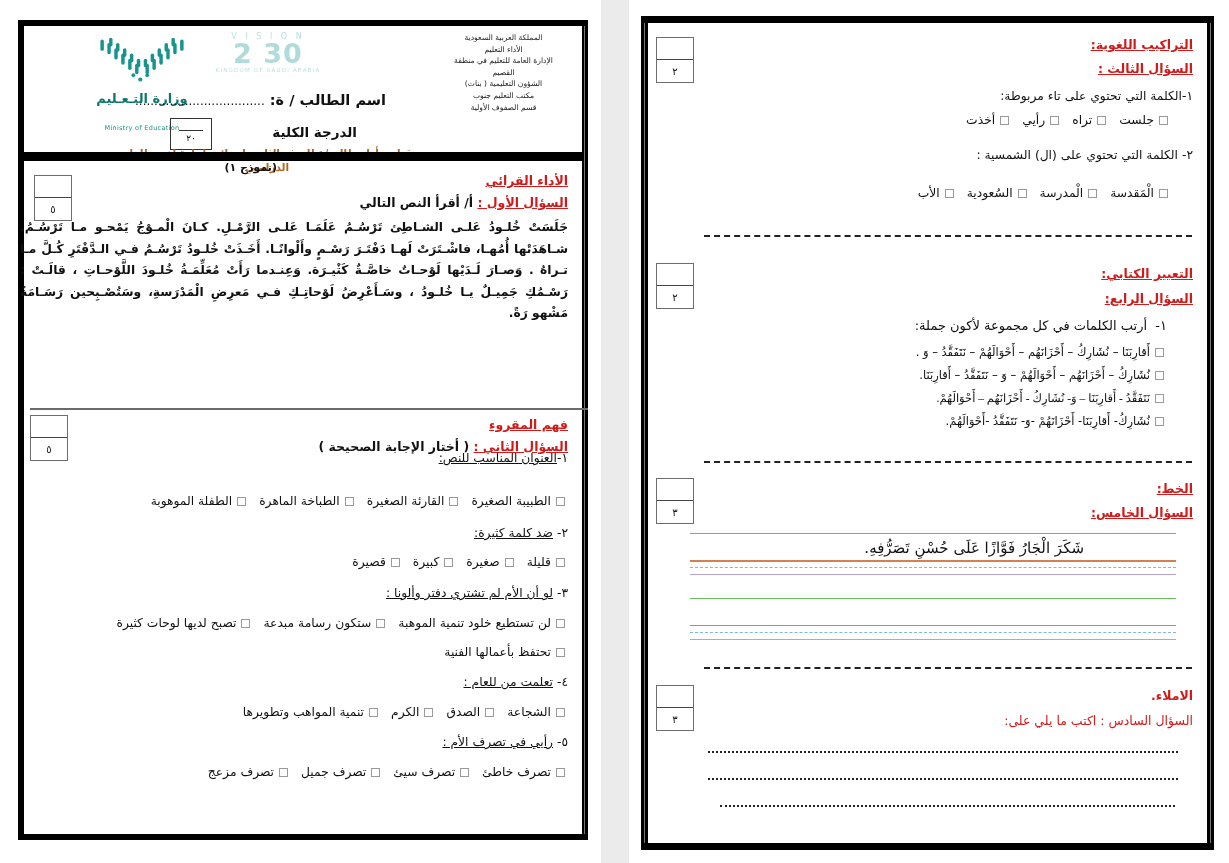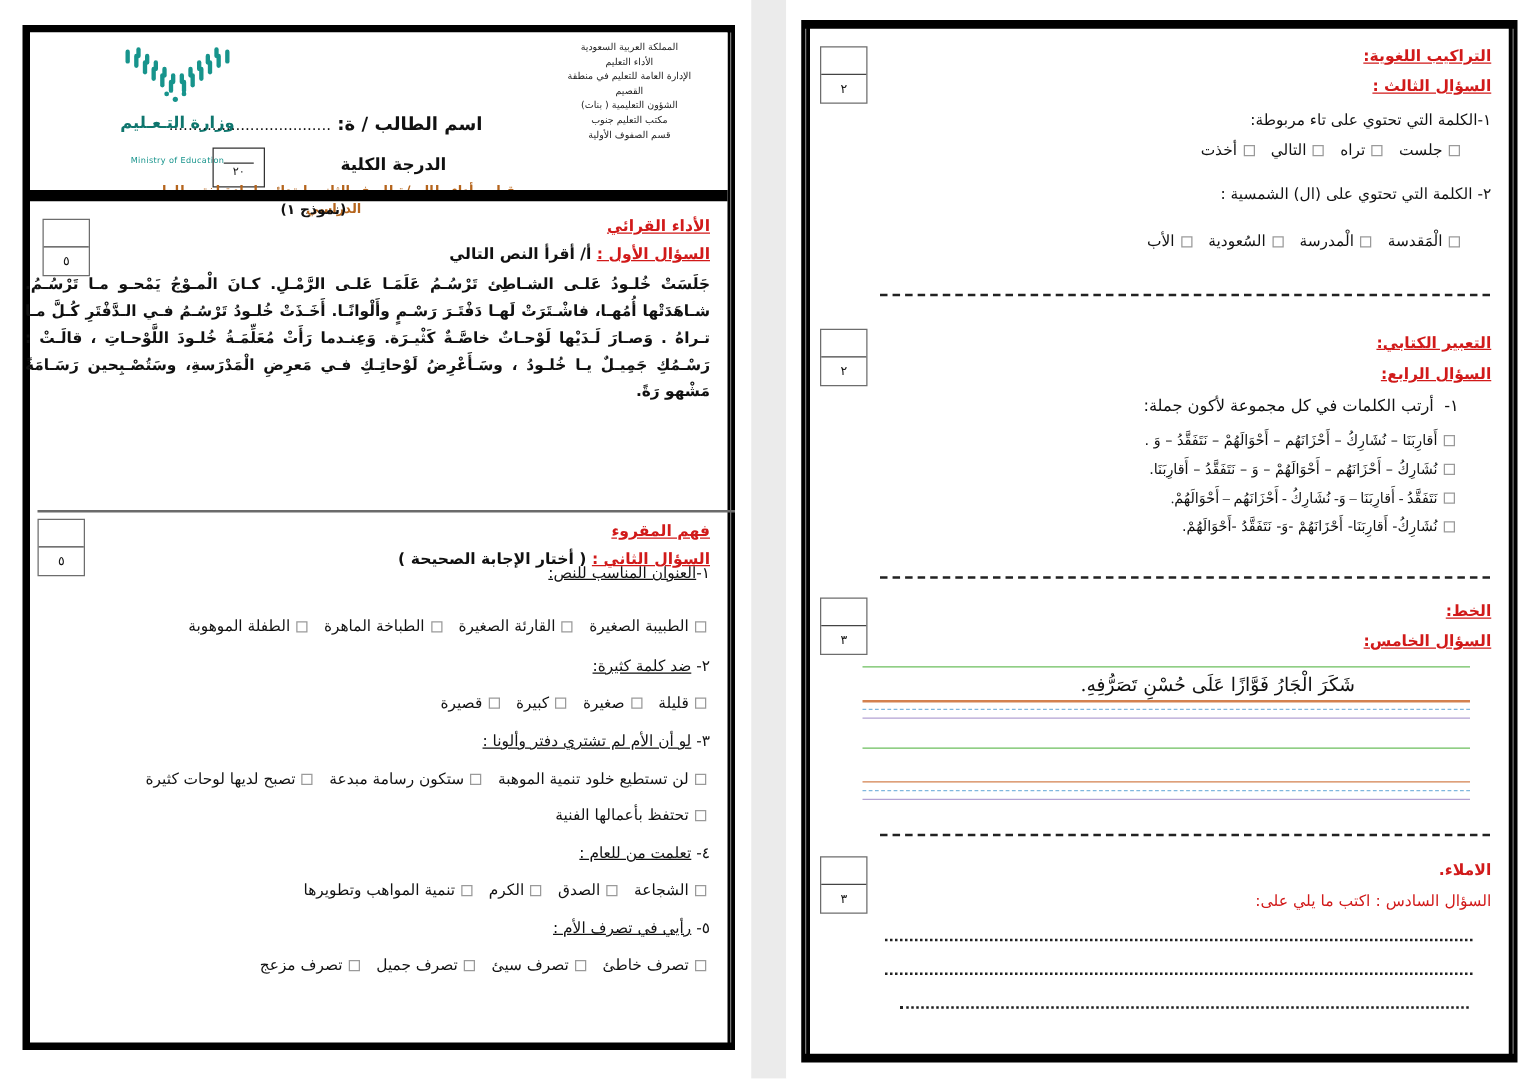--- a/index.html
+++ b/index.html
@@ -263,20 +263,25 @@
         <div id="gov-block">
           <div>المملكة العربية السعودية</div>
           <div>الأداء التعليم</div>
           <div>الإدارة العامة للتعليم في منطقة</div>
           <div>القصيم</div>
           <div>الشؤون التعليمية ( بنات)</div>
           <div>مكتب التعليم جنوب</div>
           <div>قسم الصفوف الأولية</div>
         </div>
 
+        <div id="vision-logo">
+          <div class="vision-top">V I S I O N</div>
+          <div class="vision-num">2 30</div>
+          <div class="vision-bot">KINGDOM OF SAUDI ARABIA</div>
+        </div>
 
         <div id="moe-logo">
           <svg class="logo-v" viewBox="0 0 120 62">
             <g fill="#17948c">
               <rect x="12" y="4" width="4" height="13" rx="2"></rect>
               <rect x="20" y="8" width="4" height="13" rx="2"></rect>
               <rect x="28" y="14" width="4" height="13" rx="2"></rect>
               <rect x="36" y="20" width="4" height="13" rx="2"></rect>
               <rect x="44" y="26" width="4" height="13" rx="2"></rect>
               <rect x="52" y="32" width="4" height="12" rx="2"></rect>
@@ -414,21 +419,21 @@
         <div class="sec-title" style="right:14px; top:14px;">التراكيب  اللغوية:</div>
 
         <div class="q-head" style="right:14px; top:38px;">
           <span class="lbl">السؤال الثالث :</span>
         </div>
 
         <div class="q-stem" style="right:14px; top:66px;">
           <span>١-</span><span>الكلمة التي تحتوي على تاء مربوطة:</span>
         </div>
         <div class="opts" style="right:36px; top:90px;">
-          <span class="cbx"></span><span class="opt-txt">جلست</span><span class="cbx"></span><span class="opt-txt">تراه</span><span class="cbx"></span><span class="opt-txt">التالي</span><span class="cbx"></span><span class="opt-txt">أخذت</span>
+          <span class="cbx"></span><span class="opt-txt">جلست</span><span class="cbx"></span><span class="opt-txt">تراه</span><span class="cbx"></span><span class="opt-txt">رأيي</span><span class="cbx"></span><span class="opt-txt">أخذت</span>
         </div>
 
         <div class="q-stem" style="right:14px; top:125px;">
           <span>٢-</span>
           <span>الكلمة التي تحتوي على (ال) الشمسية :</span>
         </div>
         <div class="opts" style="right:36px; top:163px;">
           <span class="cbx"></span><span class="opt-txt">الْمَقدسة</span><span class="cbx"></span><span class="opt-txt">الْمدرسة</span><span class="cbx"></span><span class="opt-txt">السُعودية</span><span class="cbx"></span><span class="opt-txt">الأب</span>
         </div>
 

